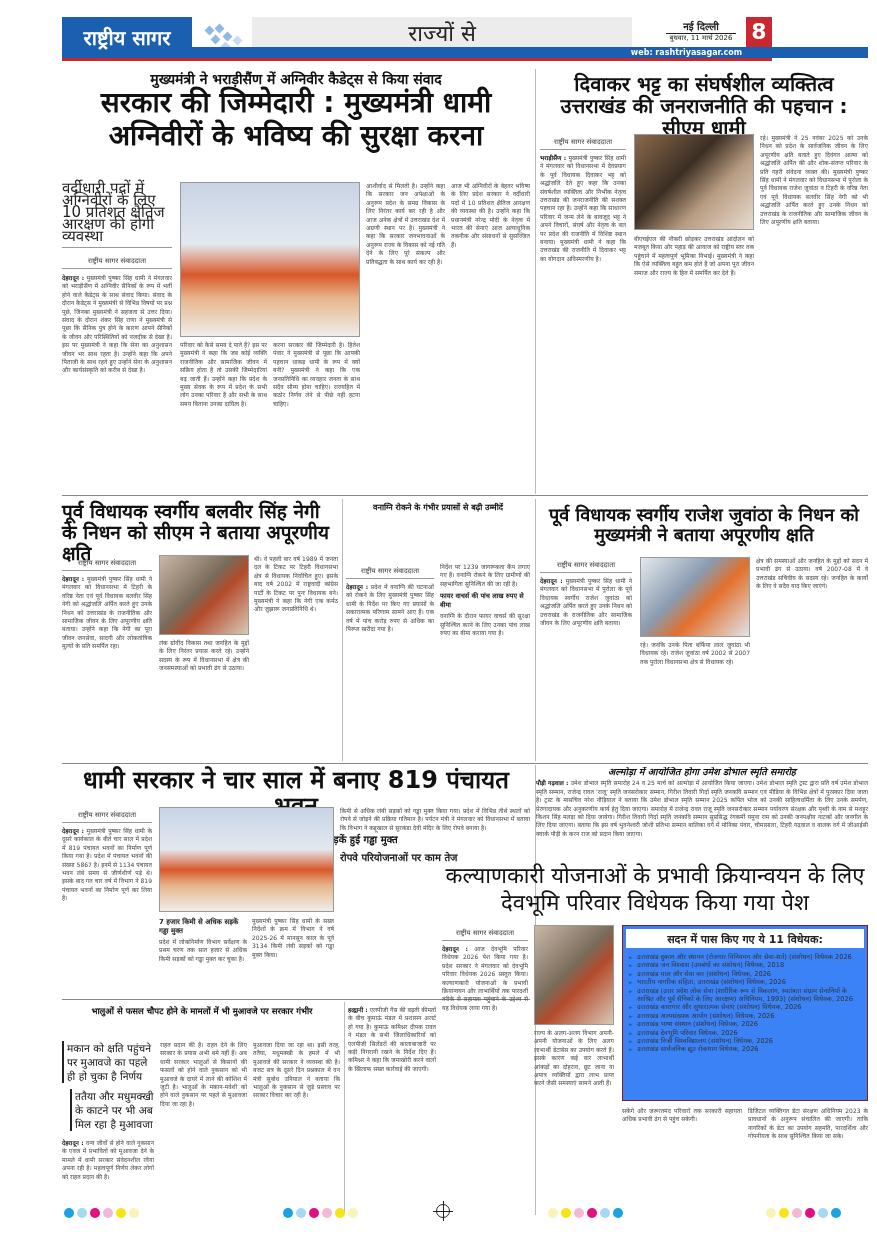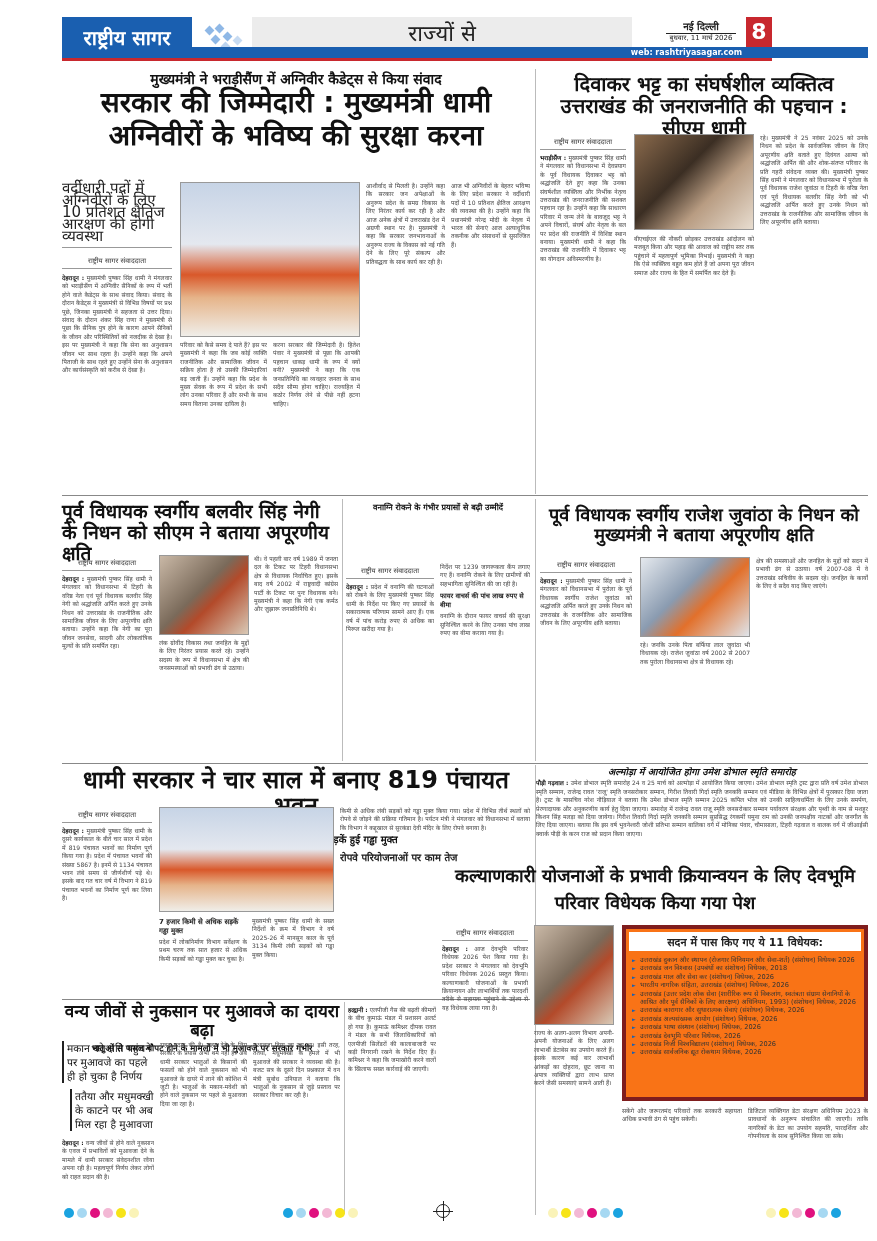--- a/index.html
+++ b/index.html
@@ -21,21 +21,21 @@
 .byline{font-size:7px;text-align:center;border-bottom:1px solid #999;padding:3px 0;color:#333}
 .cols{position:absolute;display:flex;gap:6px}
 .col{flex:1;font-size:6px;line-height:8.4px;color:#444;text-align:justify;overflow:hidden}
 .col b{color:#111}
 .photo{position:absolute;background:linear-gradient(135deg,#c9b8a6,#7a6a5a 45%,#b34a2a 60%,#d8c9b6);border:1px solid #999}
 .photo.blue{background:linear-gradient(135deg,#e5e9ee,#8a9bb0 40%,#e2702b 60%,#dfe4ea)}
 .photo.dark{background:linear-gradient(135deg,#8a6a4c,#3b2e23 40%,#b89c82 65%,#e8ddd0)}
 .photo.stage{background:linear-gradient(180deg,#c7d4e6 0%,#e4e8ef 40%,#d9582a 60%,#e6b48a 75%,#f0eee9 100%)}
 .rule{position:absolute;height:1px;background:#444}
 .vrule{position:absolute;width:1px;background:#bbb}
-.box{position:absolute;background:#f97316;border:4px solid #7f1d1d}
+.box{position:absolute;background:#3b82f6;border:1px solid #7f1d1d}
 .box-title{background:#fff;margin:3px;text-align:center;font-weight:bold;font-size:11px;padding:2px 0}
 .box ul{list-style:none;padding:2px 6px}
 .box li{font-size:6.6px;line-height:8.4px;color:#333;padding-left:8px;position:relative}
 .box li:before{content:"►";position:absolute;left:0;font-size:5px;color:#1a5fb0}
 .side-q{position:absolute;font-size:10.5px;line-height:14px;color:#111;border-left:2px solid #222;padding-left:3px}
 .footer{position:absolute;left:0;top:1198px;width:877px;height:40px}
 .dots{position:absolute;top:10px;display:flex;gap:3px}
 .dots i{display:block;width:10px;height:10px;border-radius:50%}
 .cross{position:absolute;left:436px;top:6px;width:14px;height:14px;border:1px solid #222;border-radius:50%}
 .cross:before{content:"";position:absolute;left:-4px;top:6px;width:20px;height:1px;background:#222}
@@ -167,21 +167,20 @@
     <div class="col">मुख्यमंत्री पुष्कर सिंह धामी के सख्त निर्देशों के क्रम में विभाग ने वर्ष 2025-26 में मानसून काल के पूर्व 3134 किमी लंबी सड़कों को गड्ढा मुक्त किया।</div>
   </div>
   <div class="sect" style="left:278px;top:790px;width:190px;height:190px;overflow:hidden">
     <div class="col" style="height:40px">किमी से अधिक लंबी सड़कों को गड्ढा मुक्त किया गया। प्रदेश में विभिन्न तीर्थ स्थलों को रोपवे से जोड़ने की प्रक्रिया गतिमान है। पर्यटन मंत्री ने मंगलवार को विधानसभा में बताया कि विभाग ने कद्दूखाल से सुरकंडा देवी मंदिर के लिए रोपवे बनाया है।</div>
     <div style="font-size:10px;font-weight:bold;margin:3px 0">रोपवे परियोजनाओं पर काम तेज</div>
   </div>
 
   <div class="rule" style="left:0;top:982px;width:468px;background:#888"></div>
 
   <div class="sect" style="left:0;top:985px;width:280px">
-    <div class="head" style="font-size:17px;text-align:center">वन्य जीवों से नुकसान पर मुआवजे का दायरा बढ़ा</div>
     <div class="kicker" style="font-size:8.5px;margin-top:3px">भालुओं से फसल चौपट होने के मामलों में भी मुआवजे पर सरकार गंभीर</div>
   </div>
   <div class="side-q" style="left:0;top:1024px;width:92px">मकान को क्षति पहुंचने पर मुआवजे का पहले ही हो चुका है निर्णय</div>
   <div class="side-q" style="left:8px;top:1072px;width:92px">ततैया और मधुमक्खी के काटने पर भी अब मिल रहा है मुआवजा</div>
   <div class="sect" style="left:0;top:1122px;width:92px;height:78px;overflow:hidden">
     <div class="col"><b>देहरादून :</b> <span>वन्य जीवों से होने वाले नुकसान के एवज में प्रभावितों को मुआवजा देने के मामले में धामी सरकार संवेदनशील रवैया अपना रही है। महत्वपूर्ण निर्णय लेकर लोगों को राहत प्रदान की है।</span></div>
   </div>
   <div class="cols" style="left:98px;top:1024px;width:180px;height:175px">
     <div class="col">राहत प्रदान की है। राहत देने के लिए सरकार के प्रयास अभी थमे नहीं हैं। अब धामी सरकार भालुओं से किसानों की फसलों को होने वाले नुकसान को भी मुआवजे के दायरे में लाने की कोशिश में जुटी है। भालुओं के मकान-मवेशी को होने वाले नुकसान पर पहले से मुआवजा दिया जा रहा है।</div>
     <div class="col">मुआवजा दिया जा रहा था। इसी तरह, ततैया, मधुमक्खी के हमले में भी मुआवजे की सरकार ने व्यवस्था की है। बजट सत्र के दूसरे दिन प्रश्नकाल में वन मंत्री सुबोध उनियाल ने बताया कि भालुओं के नुकसान से जुड़े प्रस्ताव पर सरकार विचार कर रही है।</div>
@@ -192,21 +191,21 @@
     <div class="col" style="margin-top:4px"><b>हल्द्वानी :</b> <span>एलपीजी गैस की बढ़ती कीमतों के बीच कुमाऊं मंडल में प्रशासन अलर्ट हो गया है। कुमाऊं कमिश्नर दीपक रावत ने मंडल के सभी जिलाधिकारियों को एलपीजी सिलेंडरों की कालाबाजारी पर कड़ी निगरानी रखने के निर्देश दिए हैं। कमिश्नर ने कहा कि जमाखोरी करने वालों के खिलाफ सख्त कार्रवाई की जाएगी।</span></div>
   </div>
 
   <div class="sect" style="left:474px;top:750px;width:332px;height:92px;overflow:hidden">
     <div class="head" style="font-size:9.5px;text-align:center;font-style:italic">अल्मोड़ा में आयोजित होगा उमेश डोभाल स्मृति समारोह</div>
     <div class="col" style="margin-top:2px"><b>पौड़ी गढ़वाल :</b> <span>उमेश डोभाल स्मृति समारोह 24 व 25 मार्च को अल्मोड़ा में आयोजित किया जाएगा। उमेश डोभाल स्मृति ट्रस्ट द्वारा प्रति वर्ष उमेश डोभाल स्मृति सम्मान, राजेन्द्र रावत 'राजू' स्मृति जनसरोकार सम्मान, गिरीश तिवारी गिर्दा स्मृति जनकवि सम्मान एवं मीडिया के विभिन्न क्षेत्रों में पुरस्कार दिया जाता है। ट्रस्ट के मासचिव नरेश नौड़ियाल ने बताया कि उमेश डोभाल स्मृति सम्मान 2025 कपिल भोज को उनकी साहित्यधर्मिता के लिए उनके समर्पण, प्रेरणादायक और अनुकरणीय कार्य हेतु दिया जाएगा। समारोह में राजेन्द्र रावत राजू स्मृति जनसरोकार सम्मान पर्यावरण संरक्षक और पृथ्वी के नाम से मशहूर किशन सिंह मलड़ा को दिया जायेगा। गिरीश तिवारी गिर्दा स्मृति जनकवि सम्मान सुप्रसिद्ध रंगकर्मी यमुना राम को उनकी जनपक्षीय नाटकों और जनगीत के लिए दिया जाएगा। बताया कि इस वर्ष भुवनेश्वरी जोशी प्रतिभा सम्मान बालिका वर्ग में मोनिका पंवार, चौमासाला, टिहरी गढ़वाल व बालक वर्ग में जीआईसी क्वार्क पौड़ी के करन राज को प्रदान किया जाएगा।</span></div>
   </div>
   <div class="vrule" style="left:473px;top:748px;height:450px"></div>
 
   <div class="sect" style="left:380px;top:845px;width:426px">
-    <div class="head" style="font-size:18px;font-weight:bold;text-align:center;line-height:27px">कल्याणकारी योजनाओं के प्रभावी क्रियान्वयन के लिए देवभूमि परिवार विधेयक किया गया पेश</div>
+    <div class="head" style="font-size:22px;font-weight:normal;text-align:center;line-height:27px">कल्याणकारी योजनाओं के प्रभावी क्रियान्वयन के लिए देवभूमि परिवार विधेयक किया गया पेश</div>
   </div>
   <div class="sect" style="left:380px;top:908px;width:86px;height:290px;overflow:hidden">
     <div class="byline">राष्ट्रीय सागर संवाददाता</div>
     <div class="col" style="margin-top:4px"><b>देहरादून :</b> <span>आज देवभूमि परिवार विधेयक 2026 पेश किया गया है। प्रदेश सरकार ने मंगलवार को देवभूमि परिवार विधेयक 2026 प्रस्तुत किया। कल्याणकारी योजनाओं के प्रभावी क्रियान्वयन और लाभार्थियों तक पारदर्शी तरीके से सहायता पहुंचाने के उद्देश्य से यह विधेयक लाया गया है।</span></div>
   </div>
   <div class="photo" style="left:472px;top:908px;width:80px;height:100px"></div>
   <div class="cols" style="left:472px;top:1012px;width:80px;height:186px">
     <div class="col">राज्य के अलग-अलग विभाग अपनी-अपनी योजनाओं के लिए अलग लाभार्थी डेटाबेस का उपयोग करते हैं। इसके कारण कई बार लाभार्थी आंकड़ों का दोहराव, छूट जाना या अपात्र व्यक्तियों द्वारा लाभ प्राप्त करने जैसी समस्याएं सामने आती हैं।</div>
   </div>
   <div class="box" style="left:560px;top:908px;width:246px;height:176px">

